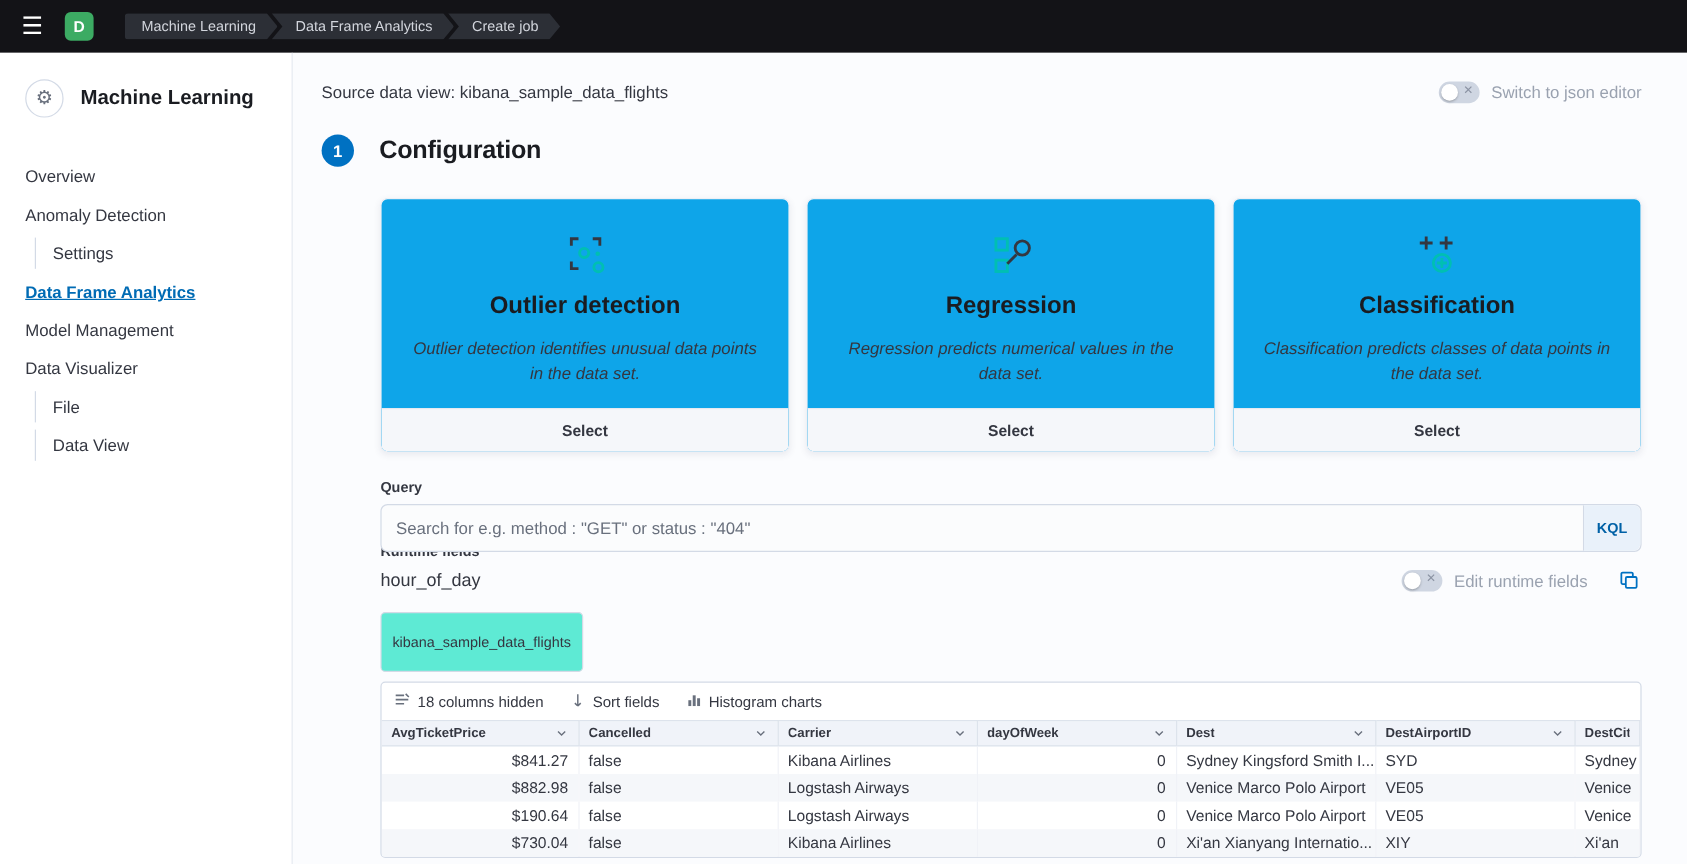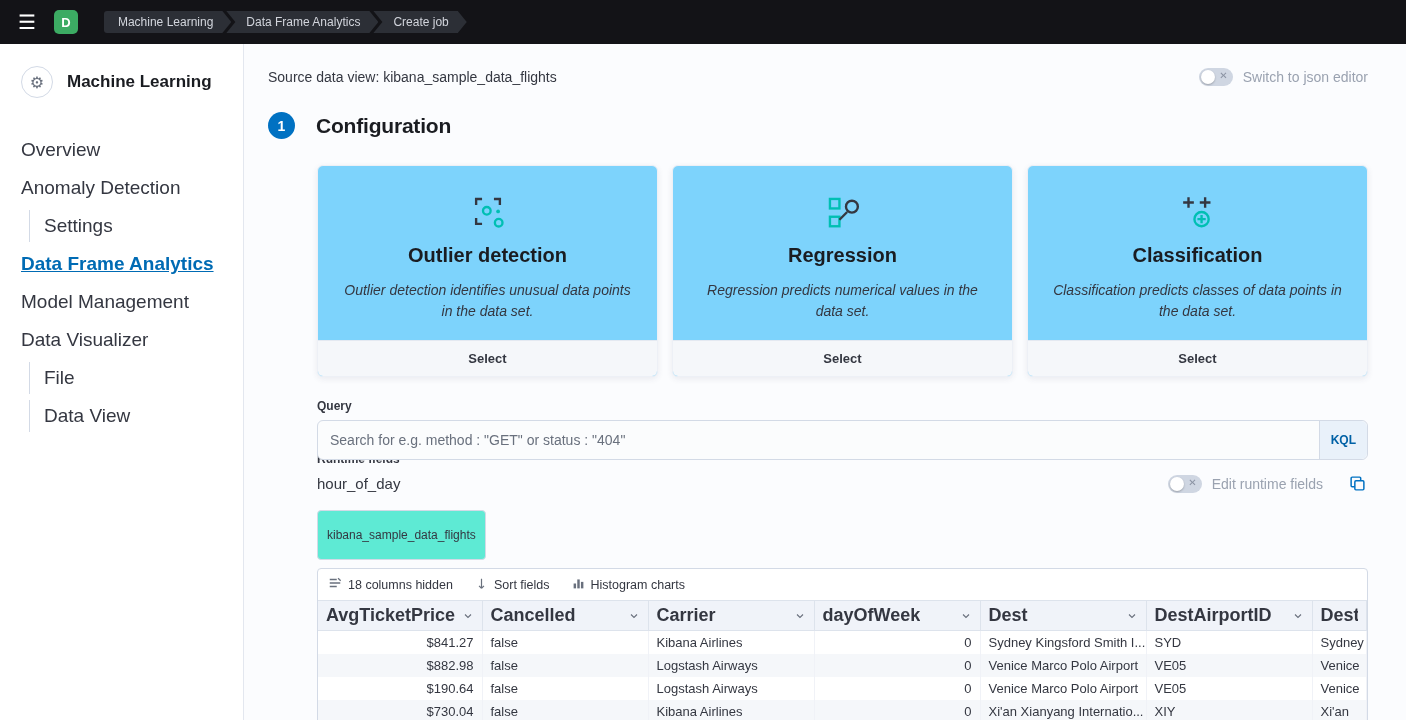--- a/index.html
+++ b/index.html
@@ -18,21 +18,21 @@
     margin-left:0; padding-left:14px; border-radius:3px 0 0 3px; }
 
   
   .page { display:flex; height:676px; }
   .sidebar { width:244px; flex:none; background:#fff; border-right:1px solid #e3e7ef; padding:22px 0 0 21px; }
   .sidebar-head { display:flex; align-items:center; gap:14px; margin-bottom:36px; }
   .ml-logo { width:32px; height:32px; border:1px solid #d3dae6; border-radius:50%; display:flex; align-items:center;
     justify-content:center; font-size:16px; color:#69707d; background:#fff; }
   .sidebar-title { font-size:17px; font-weight:700; color:#1a1c21; }
   .sidenav { display:flex; flex-direction:column; }
-  .nav-item { font-size:19px; color:#343741; padding:5px 0; margin-bottom:6px; cursor:pointer; width:fit-content; }
+  .nav-item { font-size:14px; color:#343741; padding:5px 0; margin-bottom:6px; cursor:pointer; width:fit-content; }
   .nav-item.indent { margin-left:8px; border-left:1px solid #d3dae6; padding-left:14px; }
   .nav-item.active { color:#006bb4; font-weight:700; text-decoration:underline; }
 
   .main { flex:1; background:#fbfcfe; padding:24px 38px 0 24px; overflow:hidden; }
 
   
   .main-top { display:flex; justify-content:space-between; align-items:center; font-size:14px; color:#343741; }
   .toggle-group { display:flex; align-items:center; gap:10px; }
   .switch { width:34px; height:18px; border-radius:9px; background:#cfd6e2; position:relative; display:inline-block;
     flex:none; cursor:pointer; }
@@ -43,21 +43,21 @@
 
   
   .step-head { display:flex; align-items:center; gap:21px; margin-top:26px; }
   .step-circle { width:27px; height:27px; border-radius:50%; background:#0071c2; color:#fff; font-size:14px;
     font-weight:600; display:flex; align-items:center; justify-content:center; flex:none; }
   .step-head h2 { font-size:21px; font-weight:700; color:#1a1c21; letter-spacing:-0.2px; }
   .step-body { margin-left:49px; }
 
   
   .cards { display:grid; grid-template-columns:1fr 1fr 1fr; gap:14px; margin-top:26px; }
-  .card { background:#7dd3fc; border:1px solid #edf0f6; border-radius:6px; box-shadow:0 2px 6px rgba(50,60,90,.09);
+  .card { background:#0ea5e9; border:1px solid #edf0f6; border-radius:6px; box-shadow:0 2px 6px rgba(50,60,90,.09);
     display:flex; flex-direction:column; min-height:212px; cursor:pointer; overflow:hidden; }
   .card-content { padding:24px 24px 18px; text-align:center; flex:1; }
   .card-icon { height:44px; display:flex; align-items:center; justify-content:center; margin-bottom:10px; }
   .card-title { font-size:20px; font-weight:700; color:#1a1c21; margin-bottom:13px; }
   .card-desc { font-size:14px; line-height:1.5; color:#343741;font-style:italic; }
   .card-footer { background:#f5f7fa; border-top:1px solid #e4e9f1; text-align:center; padding:10px 0;
     font-size:13px; font-weight:600; color:#343741; cursor:pointer; }
 
   
   .section-label { font-size:12px; font-weight:700; color:#343741; margin-bottom:7px; }
@@ -79,21 +79,21 @@
   
   .index-badge { display:inline-block; margin-top:16px; background:#5eead4; border:1px solid #d3dae6;
     border-radius:4px; font-size:12px; padding:17px 9px; color:#343741; }
 
   
   .grid { margin-top:8px; border:1px solid #d3dae6; border-radius:4px; background:#fff; overflow:hidden; }
   .grid-toolbar { display:flex; align-items:center; gap:22px; padding:7px 10px; }
   .toolbar-btn { display:flex; align-items:center; gap:6px; font-size:12.5px; color:#343741; background:none;
     border:none; cursor:pointer; font-family:inherit; }
   table { width:100%; border-collapse:collapse; table-layout:fixed; }
-  th { background:#f0f3f9; border:1px solid #dde3ec; border-left:none; font-size:18px; font-weight:700;
+  th { background:#f0f3f9; border:1px solid #dde3ec; border-left:none; font-size:11px; font-weight:700;
     color:#343741; padding:4px 8px; text-align:left; cursor:pointer; }
   th .th-inner { display:flex; align-items:center; justify-content:space-between; gap:4px; overflow:hidden; }
   th .th-label { overflow:hidden; white-space:nowrap; }
   td { font-size:13px; color:#343741; padding:4px 8px; white-space:nowrap; overflow:hidden;
     border-right:1px solid #f0f2f7; }
   tbody tr:nth-child(even) { background:#f5f7fa; }
   .num { text-align:right; }
 </style>
 </head>
 <body>

